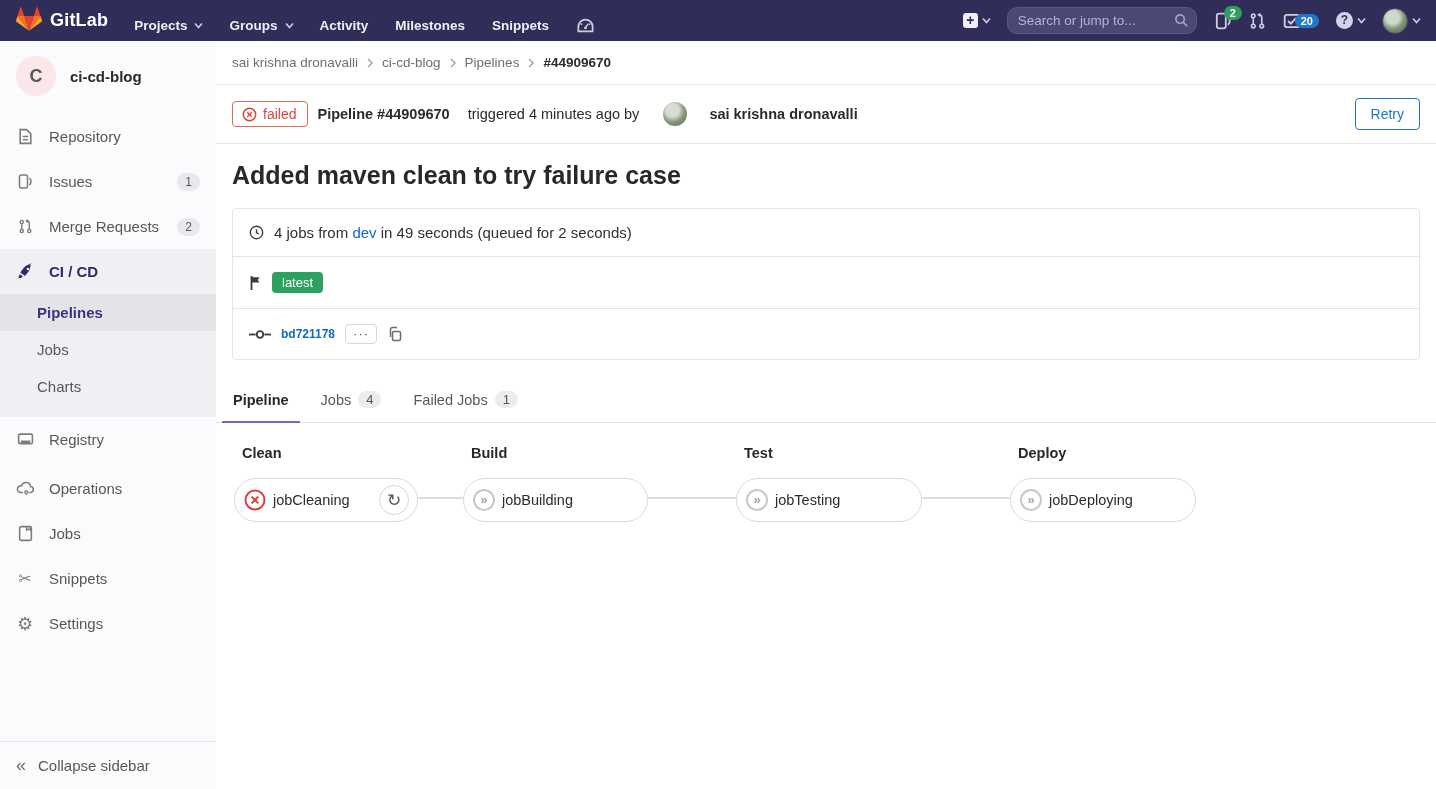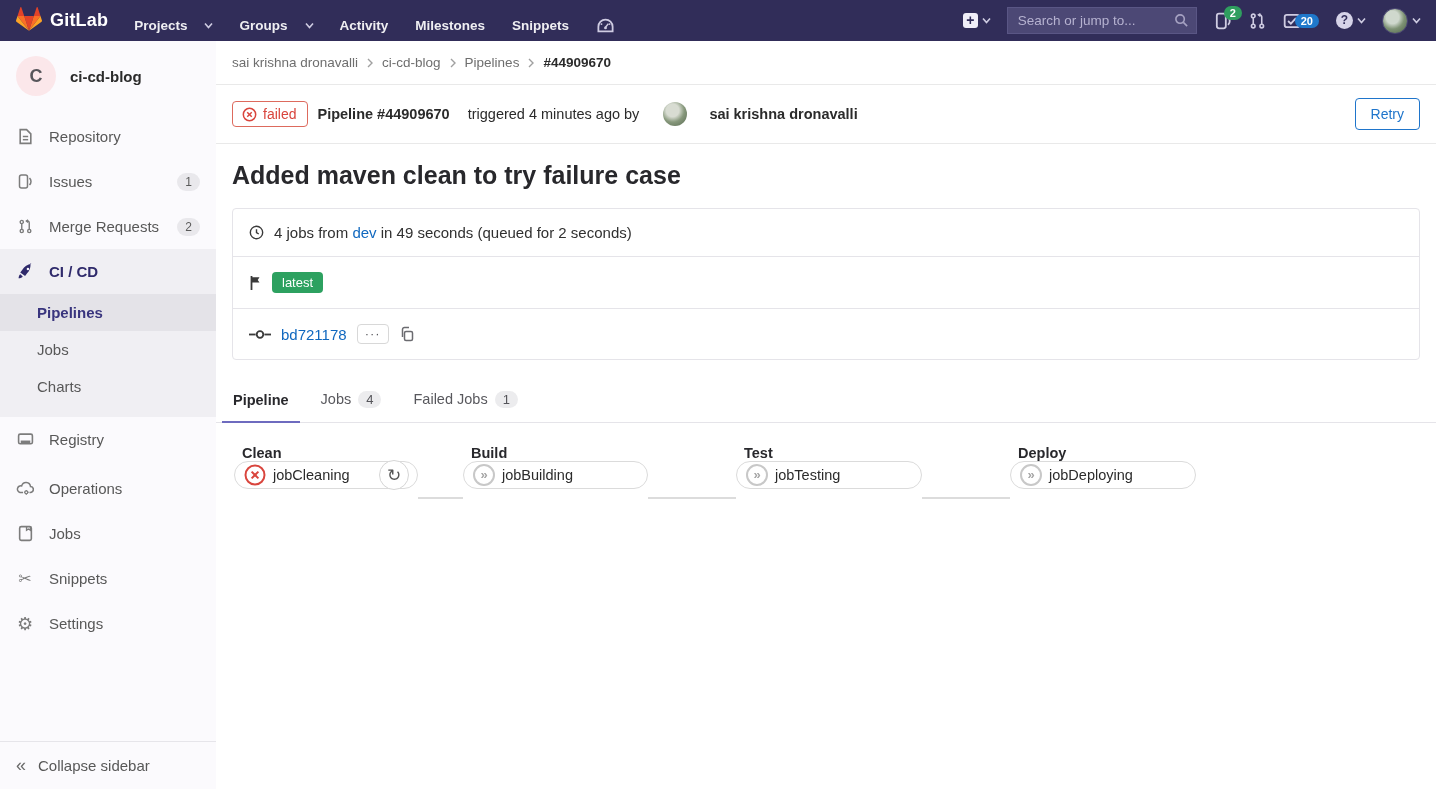--- a/index.html
+++ b/index.html
@@ -5,28 +5,28 @@
   * { box-sizing: border-box; margin: 0; padding: 0; }
   html,body { width:1436px; height:789px; overflow:hidden; }
   body { font-family:"Liberation Sans", sans-serif; font-size:14px; color:#303030; background:#fff; }
 
   
   .navbar { position:fixed; top:0; left:0; right:0; height:41px; background:#312d59; display:flex; align-items:center; padding:0 16px; z-index:50; }
   .nav-left { display:flex; align-items:flex-end; gap:8px; }
   .brand { display:flex; align-items:center; gap:8px; margin-right:18px; cursor:pointer; }
   .brand-name { color:#fff; font-size:18px; font-weight:bold; letter-spacing:.2px; }
   .nav-menu { display:flex; align-items:center; gap:27px; }
-  .nav-item { color:rgba(255,255,255,.92); font-weight:bold; font-size:13.5px; display:flex; align-items:center; gap:17px; cursor:pointer; }
+  .nav-item { color:rgba(255,255,255,.92); font-weight:bold; font-size:13.5px; display:flex; align-items:center; gap:7px; cursor:pointer; }
   .chev { width:8px; height:8px; display:inline-block; }
   .chev svg { display:block; }
   .nav-right { margin-left:auto; display:flex; align-items:center; gap:17px; }
   .plus-wrap { display:flex; align-items:center; gap:4px; cursor:pointer; }
   .plus-box { width:15px; height:15px; background:#f0eef8; color:#312d59; border-radius:3px; font-weight:bold; font-size:14px; line-height:15px; text-align:center; }
   .search-box { position:relative; }
-  .search-box input { width:190px; height:27px; background:#4c4875; border:1px solid #5a5685; border-radius:0; color:#e8e6f2; font-size:13.5px; padding:0 30px 0 10px; outline:none; font-family:"Liberation Sans",sans-serif; }
+  .search-box input { width:190px; height:27px; background:#4c4875; border:1px solid #5a5685; border-radius:10px; color:#e8e6f2; font-size:13.5px; padding:0 30px 0 10px; outline:none; font-family:"Liberation Sans",sans-serif; }
   .search-box input::placeholder { color:#b6b2d0; }
   .search-icon { position:absolute; right:8px; top:6px; opacity:.85; }
   .nav-ico { position:relative; display:flex; align-items:center; cursor:pointer; }
   .nav-badge { position:absolute; top:-6px; left:10px; color:#fff; font-size:11px; font-weight:bold; border-radius:9px; padding:1px 6px; }
   .nav-badge.green { background:#2f9e5f; }
   .nav-badge.blue { background:#1f78cb; position:static; margin-left:-6px; }
   .help-wrap,.avatar-wrap { display:flex; align-items:center; gap:4px; cursor:pointer; }
   .help-circle { width:17px; height:17px; border-radius:50%; background:#d6d3e8; color:#312d59; font-weight:bold; font-size:12px; text-align:center; line-height:17px; }
   .avatar-sm { width:26px; height:26px; border-radius:50%; background:radial-gradient(circle at 40% 35%, #cfd8cd 0 30%, #7f9375 55%, #4c6247 100%); border:1px solid #4c4875; }
 
@@ -67,29 +67,29 @@
 
   .summary-box { margin:0 16px; border:1px solid #e5e4e9; border-radius:4px; }
   .sum-row { display:flex; align-items:center; padding:15px 16px; gap:10px; font-size:15px; }
   .sum-row + .sum-row { border-top:1px solid #e5e4e9; }
   .link { color:#1068bf; cursor:pointer; text-decoration:none;text-align:center; }
   .latest-badge { background:#2da160; color:#fff; font-size:13px; border-radius:4px; padding:3px 10px; cursor:default; }
   .ellipsis-btn { border:1px solid #d8d8d8; background:#fff; border-radius:4px; color:#57575c; font-size:13px; line-height:10px; padding:4px 7px; letter-spacing:1px; cursor:pointer; }
   .copy-btn { cursor:pointer; display:flex; }
 
   .tabs { display:flex; align-items:flex-end; gap:10px; margin-top:25px; padding:0 6px; border-bottom:1px solid #e5e4e9; }
-  .tab { padding:6px 11px 14px 11px; font-size:14.5px; color:#58585d; display:flex; gap:7px; cursor:pointer; position:relative; }
+  .tab { padding:6px 11px 14px 11px; font-size:14.5px; color:#58585d; display:flex; align-items:center; gap:7px; cursor:pointer; position:relative; }
   .tab.active { color:#28282c; font-weight:bold; }
   .tab.active::after { content:""; position:absolute; left:0; right:0; bottom:-1px; height:2px; background:#6e6bbf; }
   .tab-badge { background:#ececee; color:#55555a; border-radius:10px; font-size:13px; font-weight:normal; padding:1px 8px; }
 
   .graph { position:relative; padding:22px 0 60px 18px; display:flex; }
   .stage { position:relative; }
-  .stage-title { font-size:14.5px; font-weight:bold; color:#28282c; padding-left:8px; }
-  .pill { height:28px; background:#fff; border:1px solid #dbdbdb; border-radius:30px; display:flex; align-items:center; padding:0 8px 0 9px; font-size:14.5px; color:#2b2b2b; cursor:pointer; }
+  .stage-title { font-size:14.5px; font-weight:bold; color:#28282c; padding-left:8px; margin-bottom:17px; }
+  .pill { height:44px; background:#fff; border:1px solid #dbdbdb; border-radius:30px; display:flex; align-items:center; padding:0 8px 0 9px; font-size:14.5px; color:#2b2b2b; cursor:pointer; }
   .pill .job-name { margin-left:7px; }
   .stage.s0 { width:184px; margin-right:45px; }
   .stage.s1 { width:185px; margin-right:88px; }
   .stage.s2 { width:186px; margin-right:88px; }
   .stage.s3 { width:186px; }
   .stage:not(.s3)::after { content:""; position:absolute; top:52px; height:2px; background:#dcdcdc; left:100%; }
   .stage.s0::after { width:45px; }
   .stage.s1::after,.stage.s2::after { width:88px; }
   .skip-ico { width:22px; height:22px; min-width:22px; border:2px solid #c8c8c8; border-radius:50%; color:#a5a5a5; font-size:13px; font-weight:bold; display:flex; align-items:center; justify-content:center; background:#fff; padding-bottom:1px; }
   .retry-circle { margin-left:auto; width:30px; height:30px; min-width:30px; border:1px solid #d6d6d6; border-radius:50%; display:flex; align-items:center; justify-content:center; color:#555; font-size:17px; cursor:pointer; background:#fff; }
@@ -395,21 +395,21 @@
       <span class="latest-badge">latest</span>
     </div>
     <div class="sum-row">
       <span style="display:flex;">
           <svg width="22" height="13" viewBox="0 0 24 14">
             <line x1="0" y1="7" x2="7.2" y2="7" stroke="#3a3a3a" stroke-width="2"></line>
             <circle cx="12" cy="7" r="3.6" fill="none" stroke="#3a3a3a" stroke-width="2"></circle>
             <line x1="16.8" y1="7" x2="24" y2="7" stroke="#3a3a3a" stroke-width="2"></line>
           </svg>
         </span>
-      <span class="link" style="font-size:15px;">bd721178</span>
+      <span class="link" style="font-size:12px;font-weight:bold;">bd721178</span>
       <button class="ellipsis-btn">···</button>
       <span class="copy-btn">
           <svg width="16" height="16" viewBox="0 0 16 16">
             <rect x="5.5" y="5.5" width="8" height="9" rx="1.5" fill="none" stroke="#6b6b70" stroke-width="1.5"></rect>
             <path d="M3.5 11V3.5A2 2 0 0 1 5.5 1.5H10" fill="none" stroke="#6b6b70" stroke-width="1.5"></path>
           </svg>
         </span>
     </div>
   </section>
 

